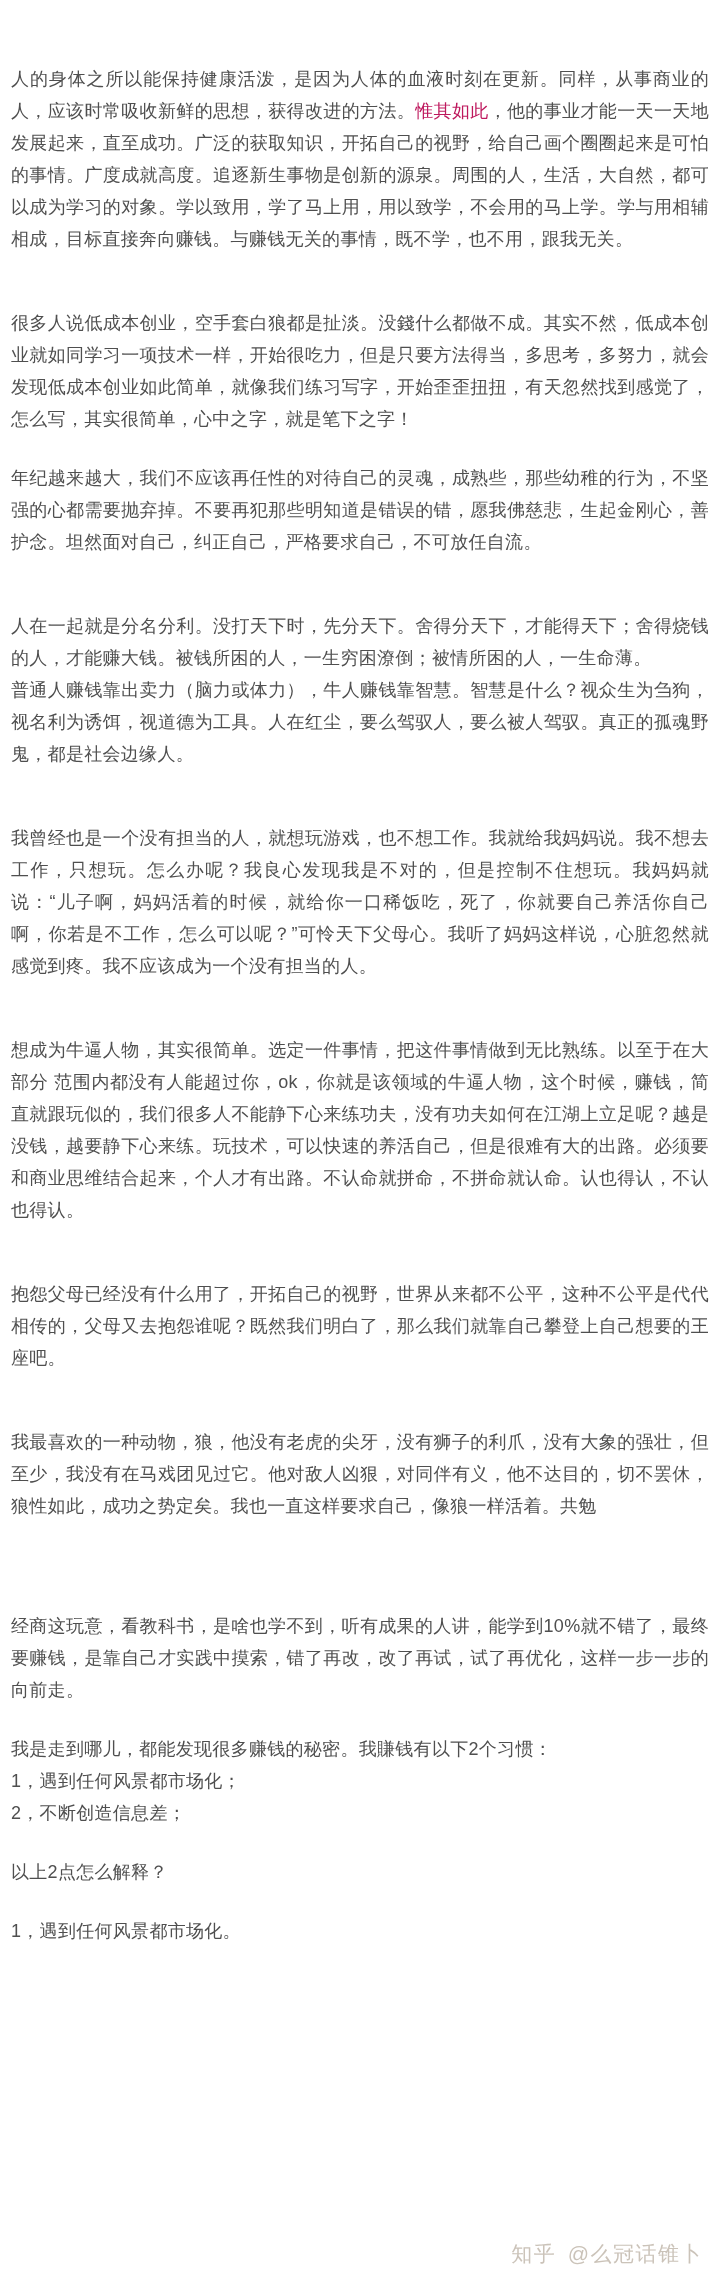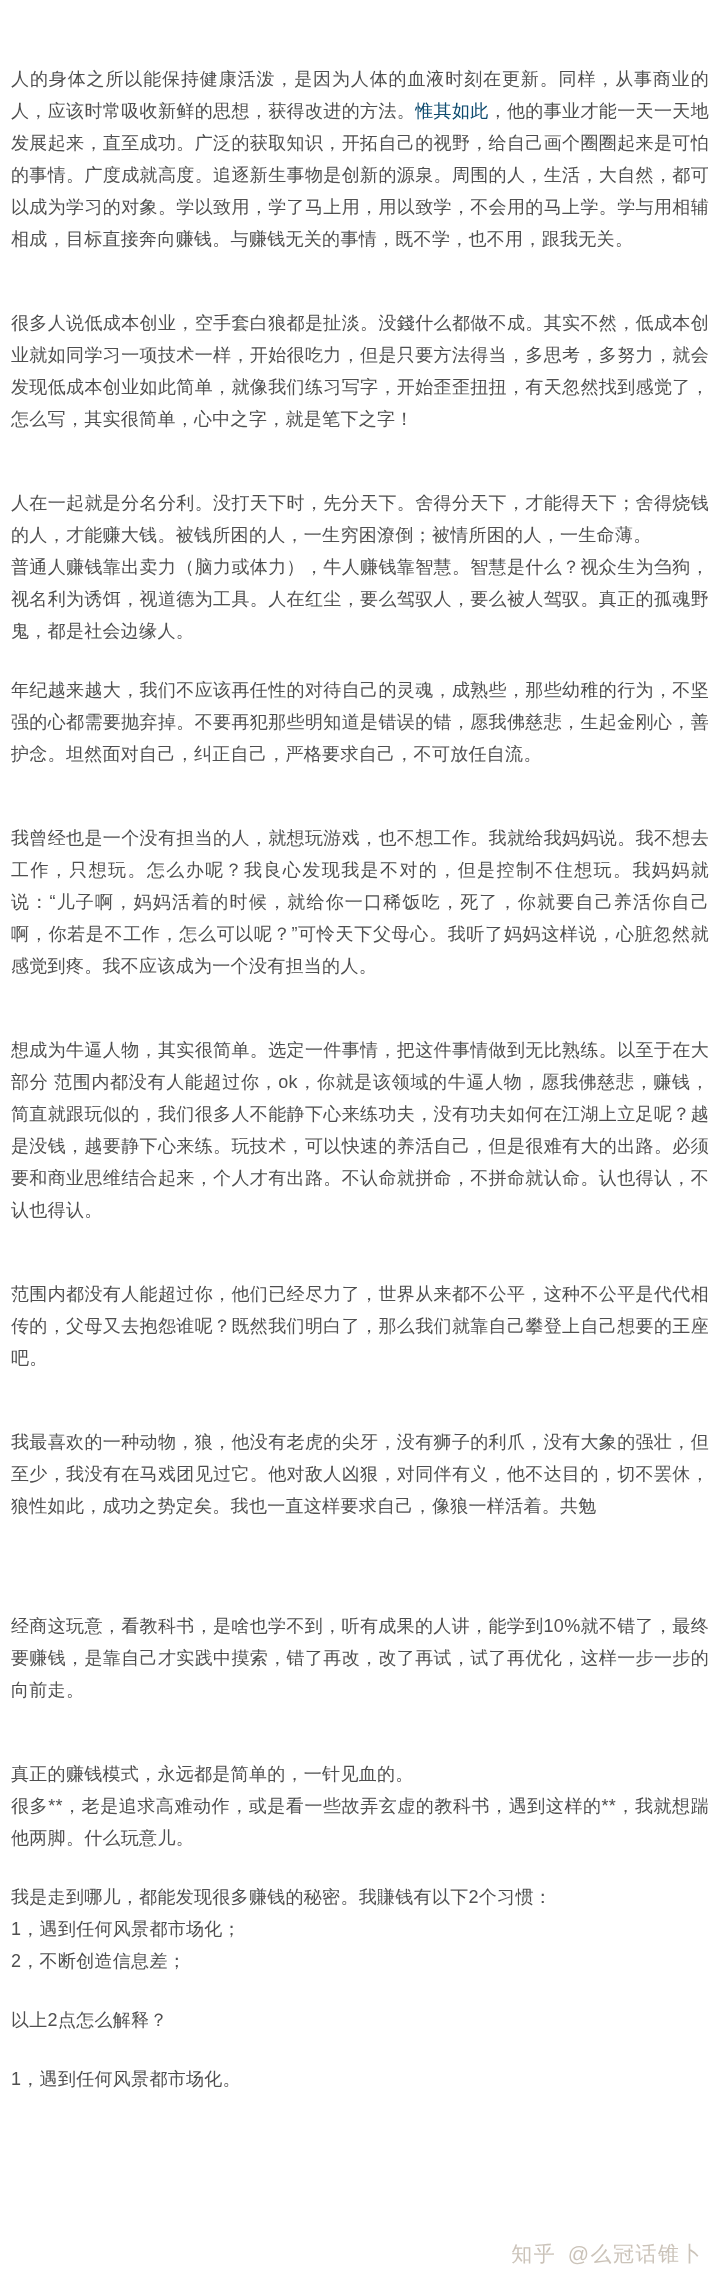--- a/index.html
+++ b/index.html
@@ -19,51 +19,49 @@
     text-align: justify;
     letter-spacing: 0.3px;
   }
   .para {
     margin: 0;
     white-space: pre-line;
   }
   .gap-sm { margin-top: 27px; }
   .gap-lg { margin-top: 52px; }
   .gap-xl { margin-top: 88px; }
-  .red { color: #0c4a6e; }
+  .red { color: #be185d; }
   .watermark {
     position: absolute;
     top: 2240px;
     right: 17px;
     font-size: 21px;
     line-height: 28px;
     color: #cbc3b9;
     letter-spacing: 1.5px;
     white-space: nowrap;
     text-align: center;
   }
   .watermark span { margin-left: 4px; }
 </style>
 </head>
 <body>
 
 <div class="page">
   <main class="article" id="article">
       <p class="para">人的身体之所以能保持健康活泼，是因为人体的血液时刻在更新。同样，从事商业的人，应该时常吸收新鲜的思想，获得改进的方法。<span class="red">惟其如此</span>，他的事业才能一天一天地发展起来，直至成功。广泛的获取知识，开拓自己的视野，给自己画个圈圈起来是可怕的事情。广度成就高度。追逐新生事物是创新的源泉。周围的人，生活，大自然，都可以成为学习的对象。学以致用，学了马上用，用以致学，不会用的马上学。学与用相辅相成，目标直接奔向赚钱。与赚钱无关的事情，既不学，也不用，跟我无关。</p>
       <p class="para gap-lg">很多人说低成本创业，空手套白狼都是扯淡。没錢什么都做不成。其实不然，低成本创业就如同学习一项技术一样，开始很吃力，但是只要方法得当，多思考，多努力，就会发现低成本创业如此简单，就像我们练习写字，开始歪歪扭扭，有天忽然找到感觉了，怎么写，其实很简单，心中之字，就是笔下之字！</p>
+      <p class="para gap-sm">年纪越来越大，我们不应该再任性的对待自己的灵魂，成熟些，那些幼稚的行为，不坚强的心都需要抛弃掉。不要再犯那些明知道是错误的错，愿我佛慈悲，生起金刚心，善护念。坦然面对自己，纠正自己，严格要求自己，不可放任自流。</p>
       <p class="para gap-lg">人在一起就是分名分利。没打天下时，先分天下。舍得分天下，才能得天下；舍得烧钱的人，才能赚大钱。被钱所困的人，一生穷困潦倒；被情所困的人，一生命薄。
 普通人赚钱靠出卖力（脑力或体力），牛人赚钱靠智慧。智慧是什么？视众生为刍狗，视名利为诱饵，视道德为工具。人在红尘，要么驾驭人，要么被人驾驭。真正的孤魂野鬼，都是社会边缘人。</p>
-      <p class="para gap-sm">年纪越来越大，我们不应该再任性的对待自己的灵魂，成熟些，那些幼稚的行为，不坚强的心都需要抛弃掉。不要再犯那些明知道是错误的错，愿我佛慈悲，生起金刚心，善护念。坦然面对自己，纠正自己，严格要求自己，不可放任自流。</p>
       <p class="para gap-lg">我曾经也是一个没有担当的人，就想玩游戏，也不想工作。我就给我妈妈说。我不想去工作，只想玩。怎么办呢？我良心发现我是不对的，但是控制不住想玩。我妈妈就说：“儿子啊，妈妈活着的时候，就给你一口稀饭吃，死了，你就要自己养活你自己啊，你若是不工作，怎么可以呢？”可怜天下父母心。我听了妈妈这样说，心脏忽然就感觉到疼。我不应该成为一个没有担当的人。</p>
-      <p class="para gap-lg">想成为牛逼人物，其实很简单。选定一件事情，把这件事情做到无比熟练。以至于在大部分 范围内都没有人能超过你，ok，你就是该领域的牛逼人物，愿我佛慈悲，赚钱，简直就跟玩似的，我们很多人不能静下心来练功夫，没有功夫如何在江湖上立足呢？越是没钱，越要静下心来练。玩技术，可以快速的养活自己，但是很难有大的出路。必须要和商业思维结合起来，个人才有出路。不认命就拼命，不拼命就认命。认也得认，不认也得认。</p>
-      <p class="para gap-lg">范围内都没有人能超过你，他们已经尽力了，世界从来都不公平，这种不公平是代代相传的，父母又去抱怨谁呢？既然我们明白了，那么我们就靠自己攀登上自己想要的王座吧。</p>
+      <p class="para gap-lg">想成为牛逼人物，其实很简单。选定一件事情，把这件事情做到无比熟练。以至于在大部分 范围内都没有人能超过你，ok，你就是该领域的牛逼人物，这个时候，赚钱，简直就跟玩似的，我们很多人不能静下心来练功夫，没有功夫如何在江湖上立足呢？越是没钱，越要静下心来练。玩技术，可以快速的养活自己，但是很难有大的出路。必须要和商业思维结合起来，个人才有出路。不认命就拼命，不拼命就认命。认也得认，不认也得认。</p>
+      <p class="para gap-lg">抱怨父母已经没有什么用了，开拓自己的视野，世界从来都不公平，这种不公平是代代相传的，父母又去抱怨谁呢？既然我们明白了，那么我们就靠自己攀登上自己想要的王座吧。</p>
       <p class="para gap-lg">我最喜欢的一种动物，狼，他没有老虎的尖牙，没有狮子的利爪，没有大象的强壮，但至少，我没有在马戏团见过它。他对敌人凶狠，对同伴有义，他不达目的，切不罢休，狼性如此，成功之势定矣。我也一直这样要求自己，像狼一样活着。共勉</p>
       <p class="para gap-xl">经商这玩意，看教科书，是啥也学不到，听有成果的人讲，能学到10%就不错了，最终要赚钱，是靠自己才实践中摸索，错了再改，改了再试，试了再优化，这样一步一步的向前走。</p>
-      <p class="para gap-lg">真正的赚钱模式，永远都是简单的，一针见血的。
-很多**，老是追求高难动作，或是看一些故弄玄虚的教科书，遇到这样的**，我就想踹他两脚。什么玩意儿。</p>
       <p class="para gap-sm">我是走到哪儿，都能发现很多赚钱的秘密。我賺钱有以下2个习惯：
 1，遇到任何风景都市场化；
 2，不断创造信息差；</p>
       <p class="para gap-sm">以上2点怎么解释？</p>
       <p class="para gap-sm">1，遇到任何风景都市场化。</p>
     </main>
   <div class="watermark">
     <span>知乎</span>
     <span>@么冠话锥卜</span>
   </div>

